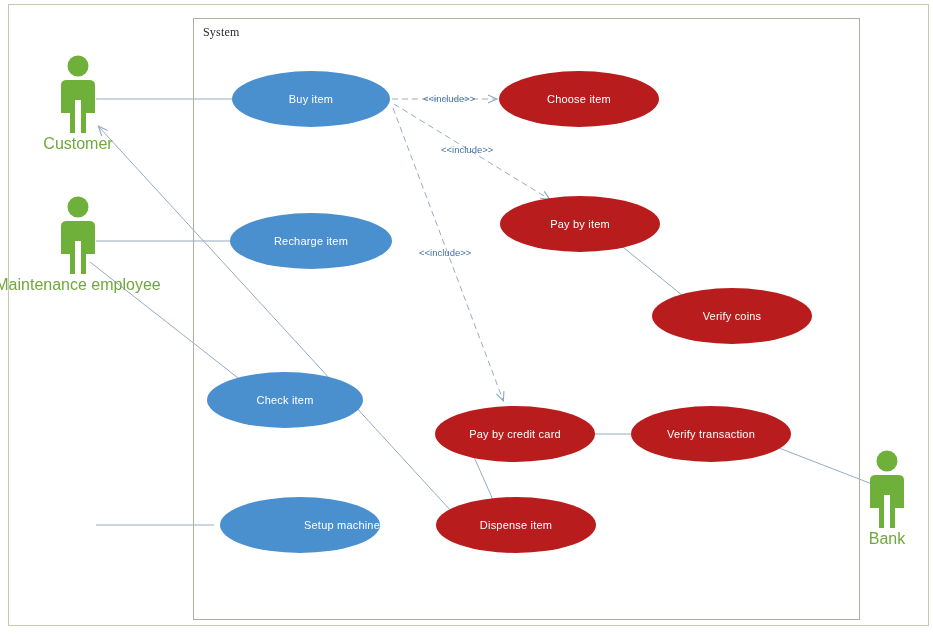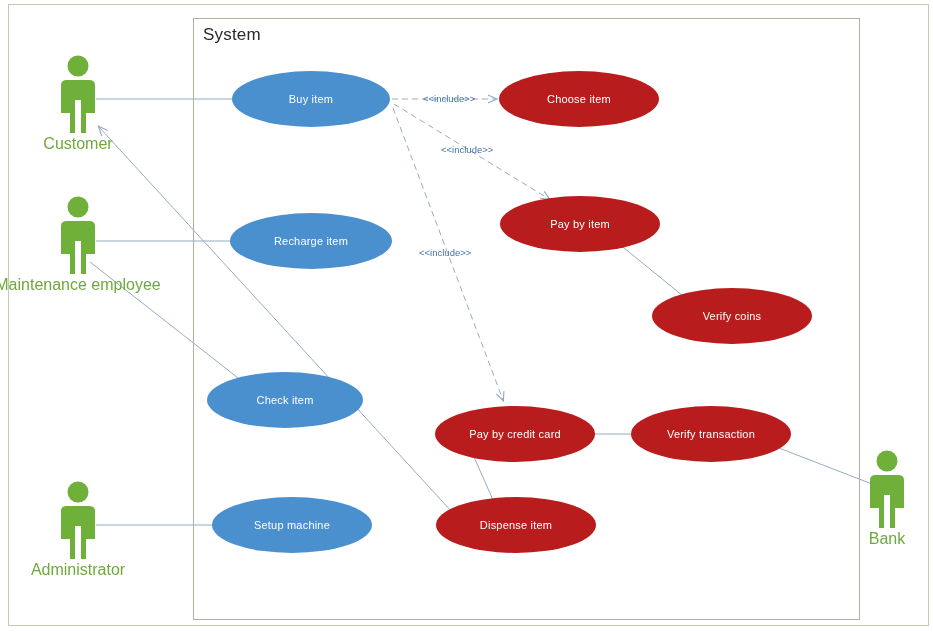--- a/index.html
+++ b/index.html
@@ -12,22 +12,22 @@
   .page-border{
     position:absolute;left:8px;top:4px;width:921px;height:622px;
     border:1px solid #c9c9ae;box-sizing:border-box;background:#fff;
   }
   .system-box{
     position:absolute;left:193px;top:18px;width:667px;height:602px;
     border:1px solid #b0b0a0;box-sizing:border-box;background:transparent;
   }
   .system-label{
     position:absolute;left:203px;top:25px;
-    font-size:17px;color:#2a2a2a;letter-spacing:.2px;
-    font-family:Liberation Sans, sans-serif;
+    font-size:12px;color:#2a2a2a;letter-spacing:.2px;
+    font-family:Liberation Serif, serif;
   }
   .ellipse{
     position:absolute;border-radius:50%;
     display:flex;align-items:center;justify-content:center;
     color:#ffffff;font-size:11px;letter-spacing:.2px;
     text-align:center;line-height:1.1;
     font-family:"Liberation Sans", sans-serif;
     box-sizing:border-box;
   }
   .ellipse.blue{background:#4a90ce;}
@@ -108,29 +108,20 @@
   <div class="actor" style="left:48px;top:196px;">
     <div class="figure">
       <svg width="60" height="78" viewBox="0 0 60 78" xmlns="http://www.w3.org/2000/svg">
         <circle cx="30" cy="11" r="10.5" fill="#6fb03b"></circle>
         <path d="M13,30 q0-5 6-5 h22 q6,0 6,5 v28 h-9 v20 h-5 v-33 h-6 v33 h-5 v-20 h-9 z" fill="#6fb03b"></path>
       </svg>
     </div>
     <div class="label">Maintenance employee</div>
   </div>
 
-  <div class="actor" style="left:48px;top:481px;">
-    <div class="figure">
-      <svg width="60" height="78" viewBox="0 0 60 78" xmlns="http://www.w3.org/2000/svg">
-        <circle cx="30" cy="11" r="10.5" fill="#6fb03b"></circle>
-        <path d="M13,30 q0-5 6-5 h22 q6,0 6,5 v28 h-9 v20 h-5 v-33 h-6 v33 h-5 v-20 h-9 z" fill="#6fb03b"></path>
-      </svg>
-    </div>
-    <div class="label">Administrator</div>
-  </div>
 
   <div class="actor" style="left:857px;top:450px;">
     <div class="figure">
       <svg width="60" height="78" viewBox="0 0 60 78" xmlns="http://www.w3.org/2000/svg">
         <circle cx="30" cy="11" r="10.5" fill="#6fb03b"></circle>
         <path d="M13,30 q0-5 6-5 h22 q6,0 6,5 v28 h-9 v20 h-5 v-33 h-6 v33 h-5 v-20 h-9 z" fill="#6fb03b"></path>
       </svg>
     </div>
     <div class="label">Bank</div>
   </div>
@@ -140,21 +131,21 @@
   </div>
 
   <div class="ellipse blue" style="left:230px;top:213px;width:162px;height:56px;">
     <span>Recharge item</span>
   </div>
 
   <div class="ellipse blue" style="left:207px;top:372px;width:156px;height:56px;">
     <span>Check item</span>
   </div>
 
-  <div class="ellipse blue" style="left:212px;top:497px;width:160px;height:56px;">
+  <div class="ellipse blue" style="left:220px;top:497px;width:160px;height:56px;justify-content:flex-end;">
     <span>Setup machine</span>
   </div>
 
   <div class="ellipse green" style="left:499px;top:71px;width:160px;height:56px;">
     <span>Choose item</span>
   </div>
 
   <div class="ellipse green" style="left:500px;top:196px;width:160px;height:56px;">
     <span>Pay by item</span>
   </div>

